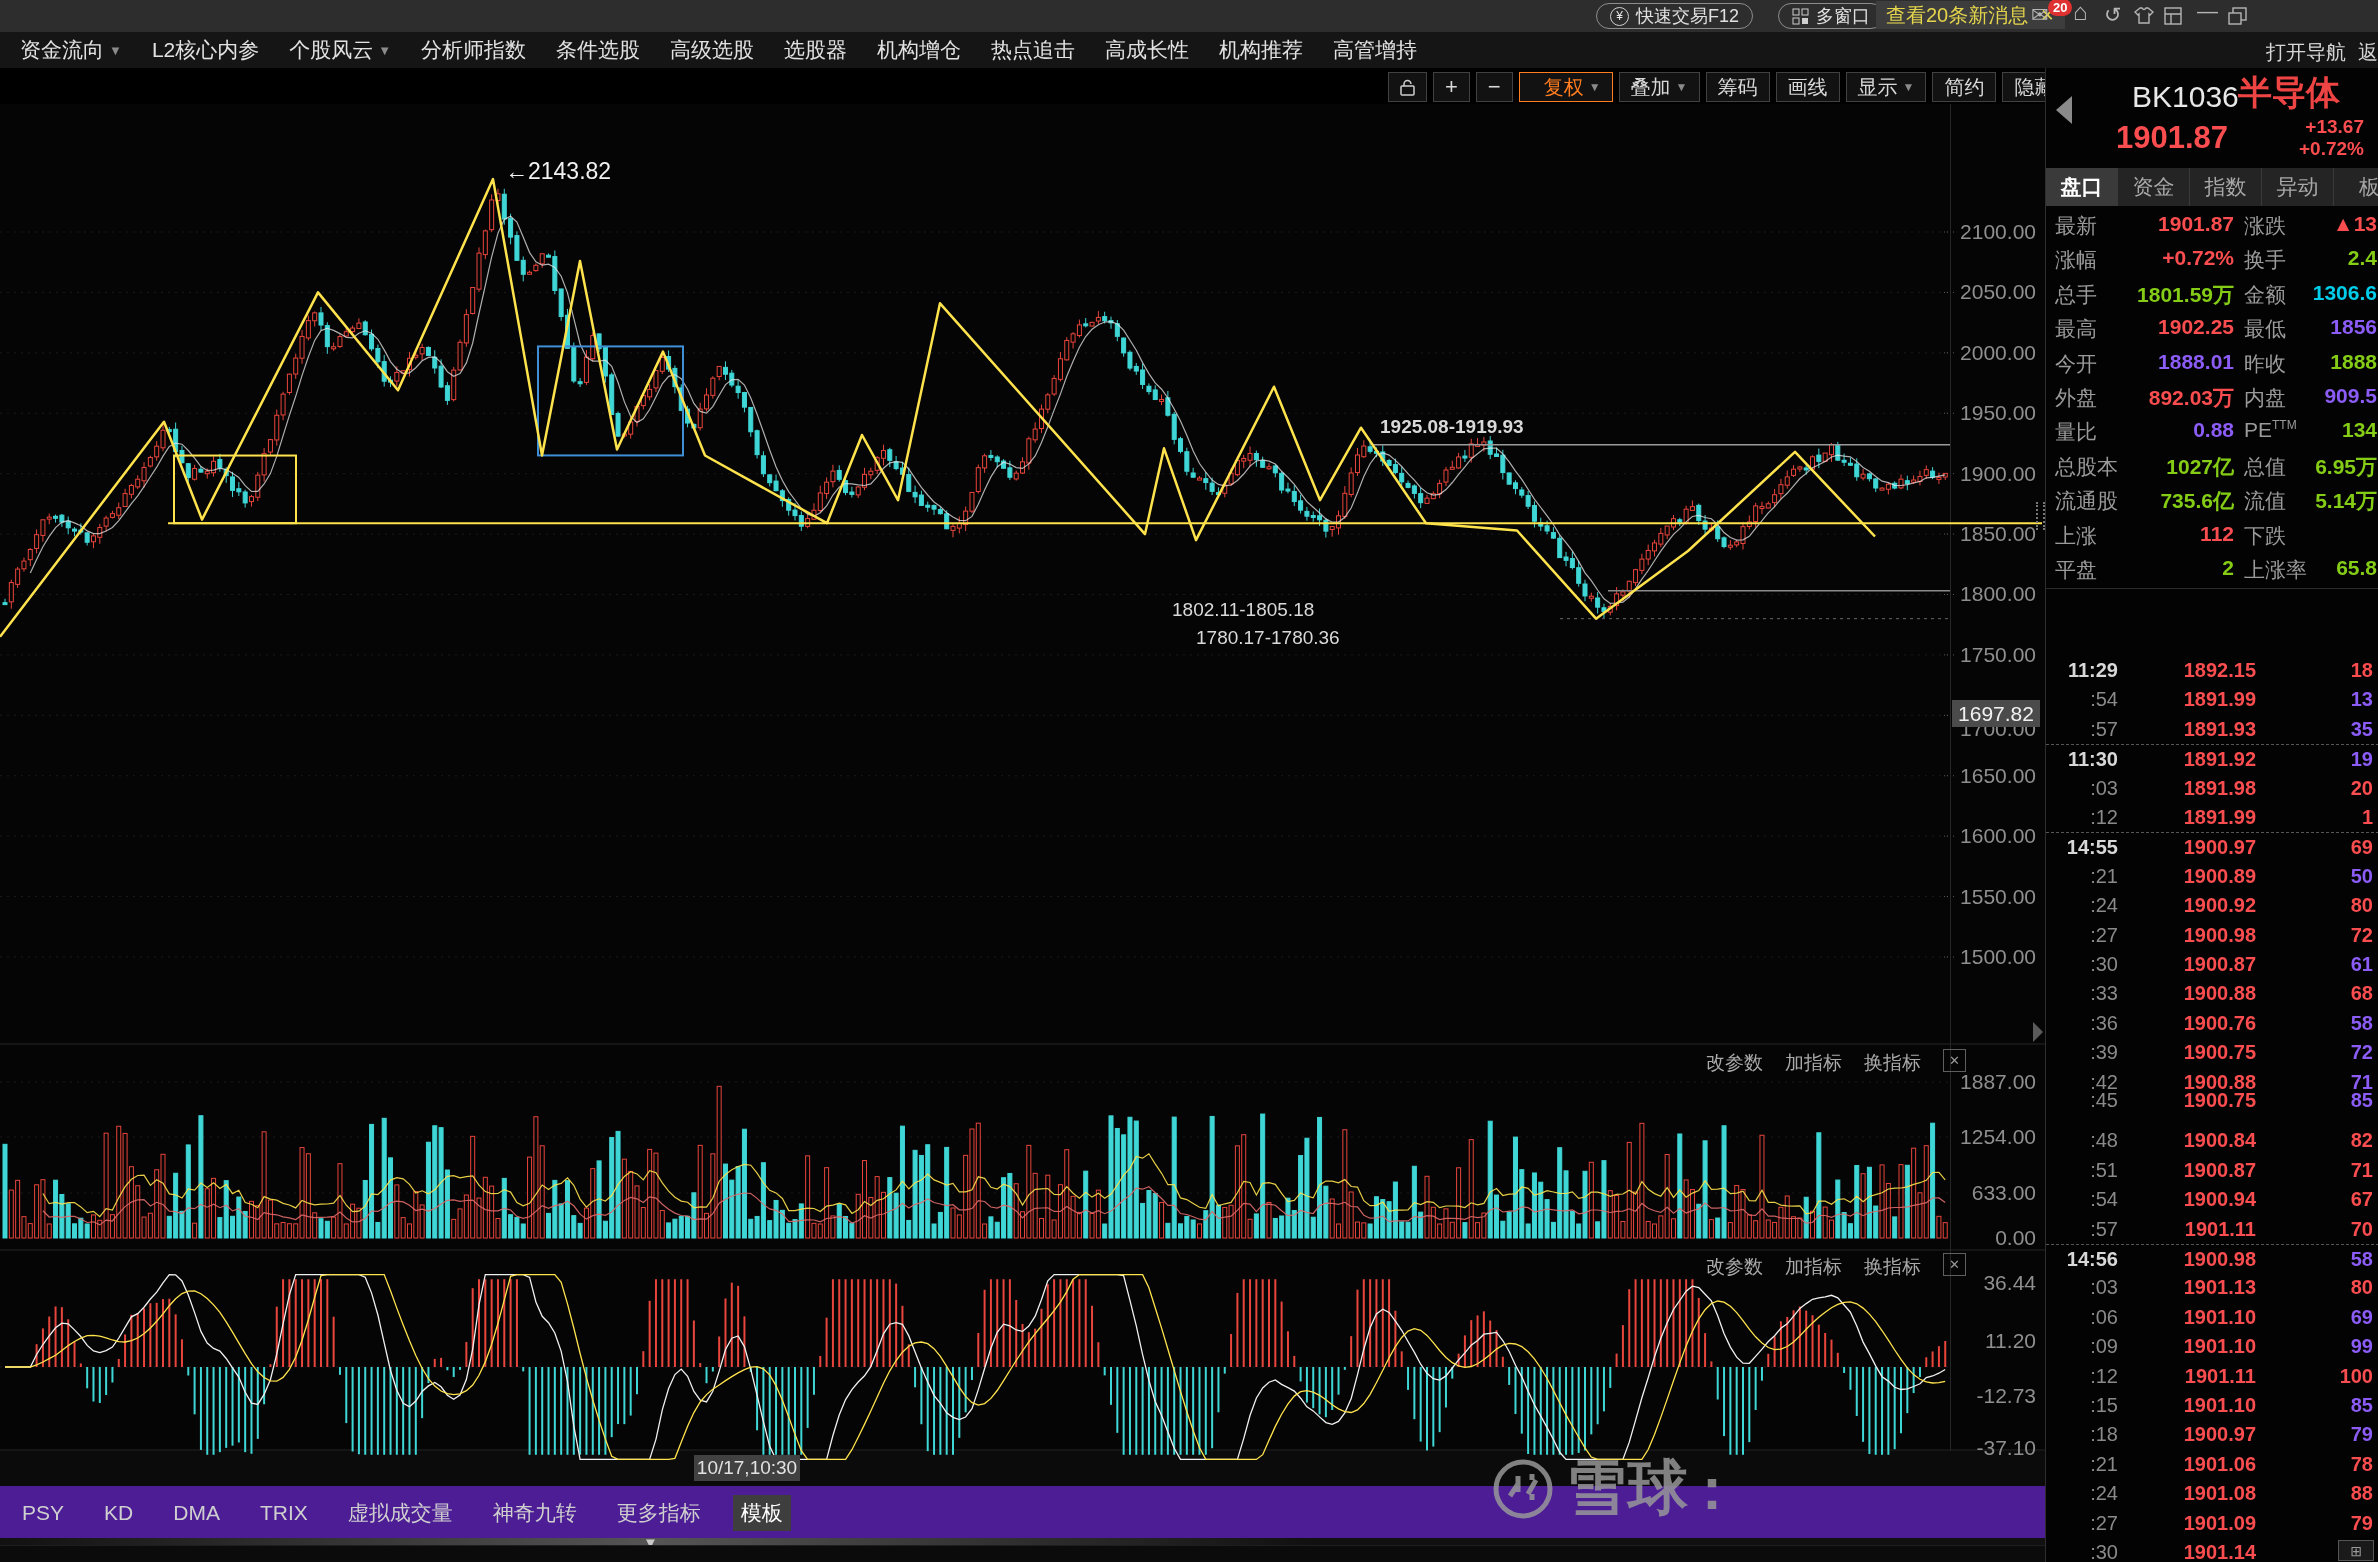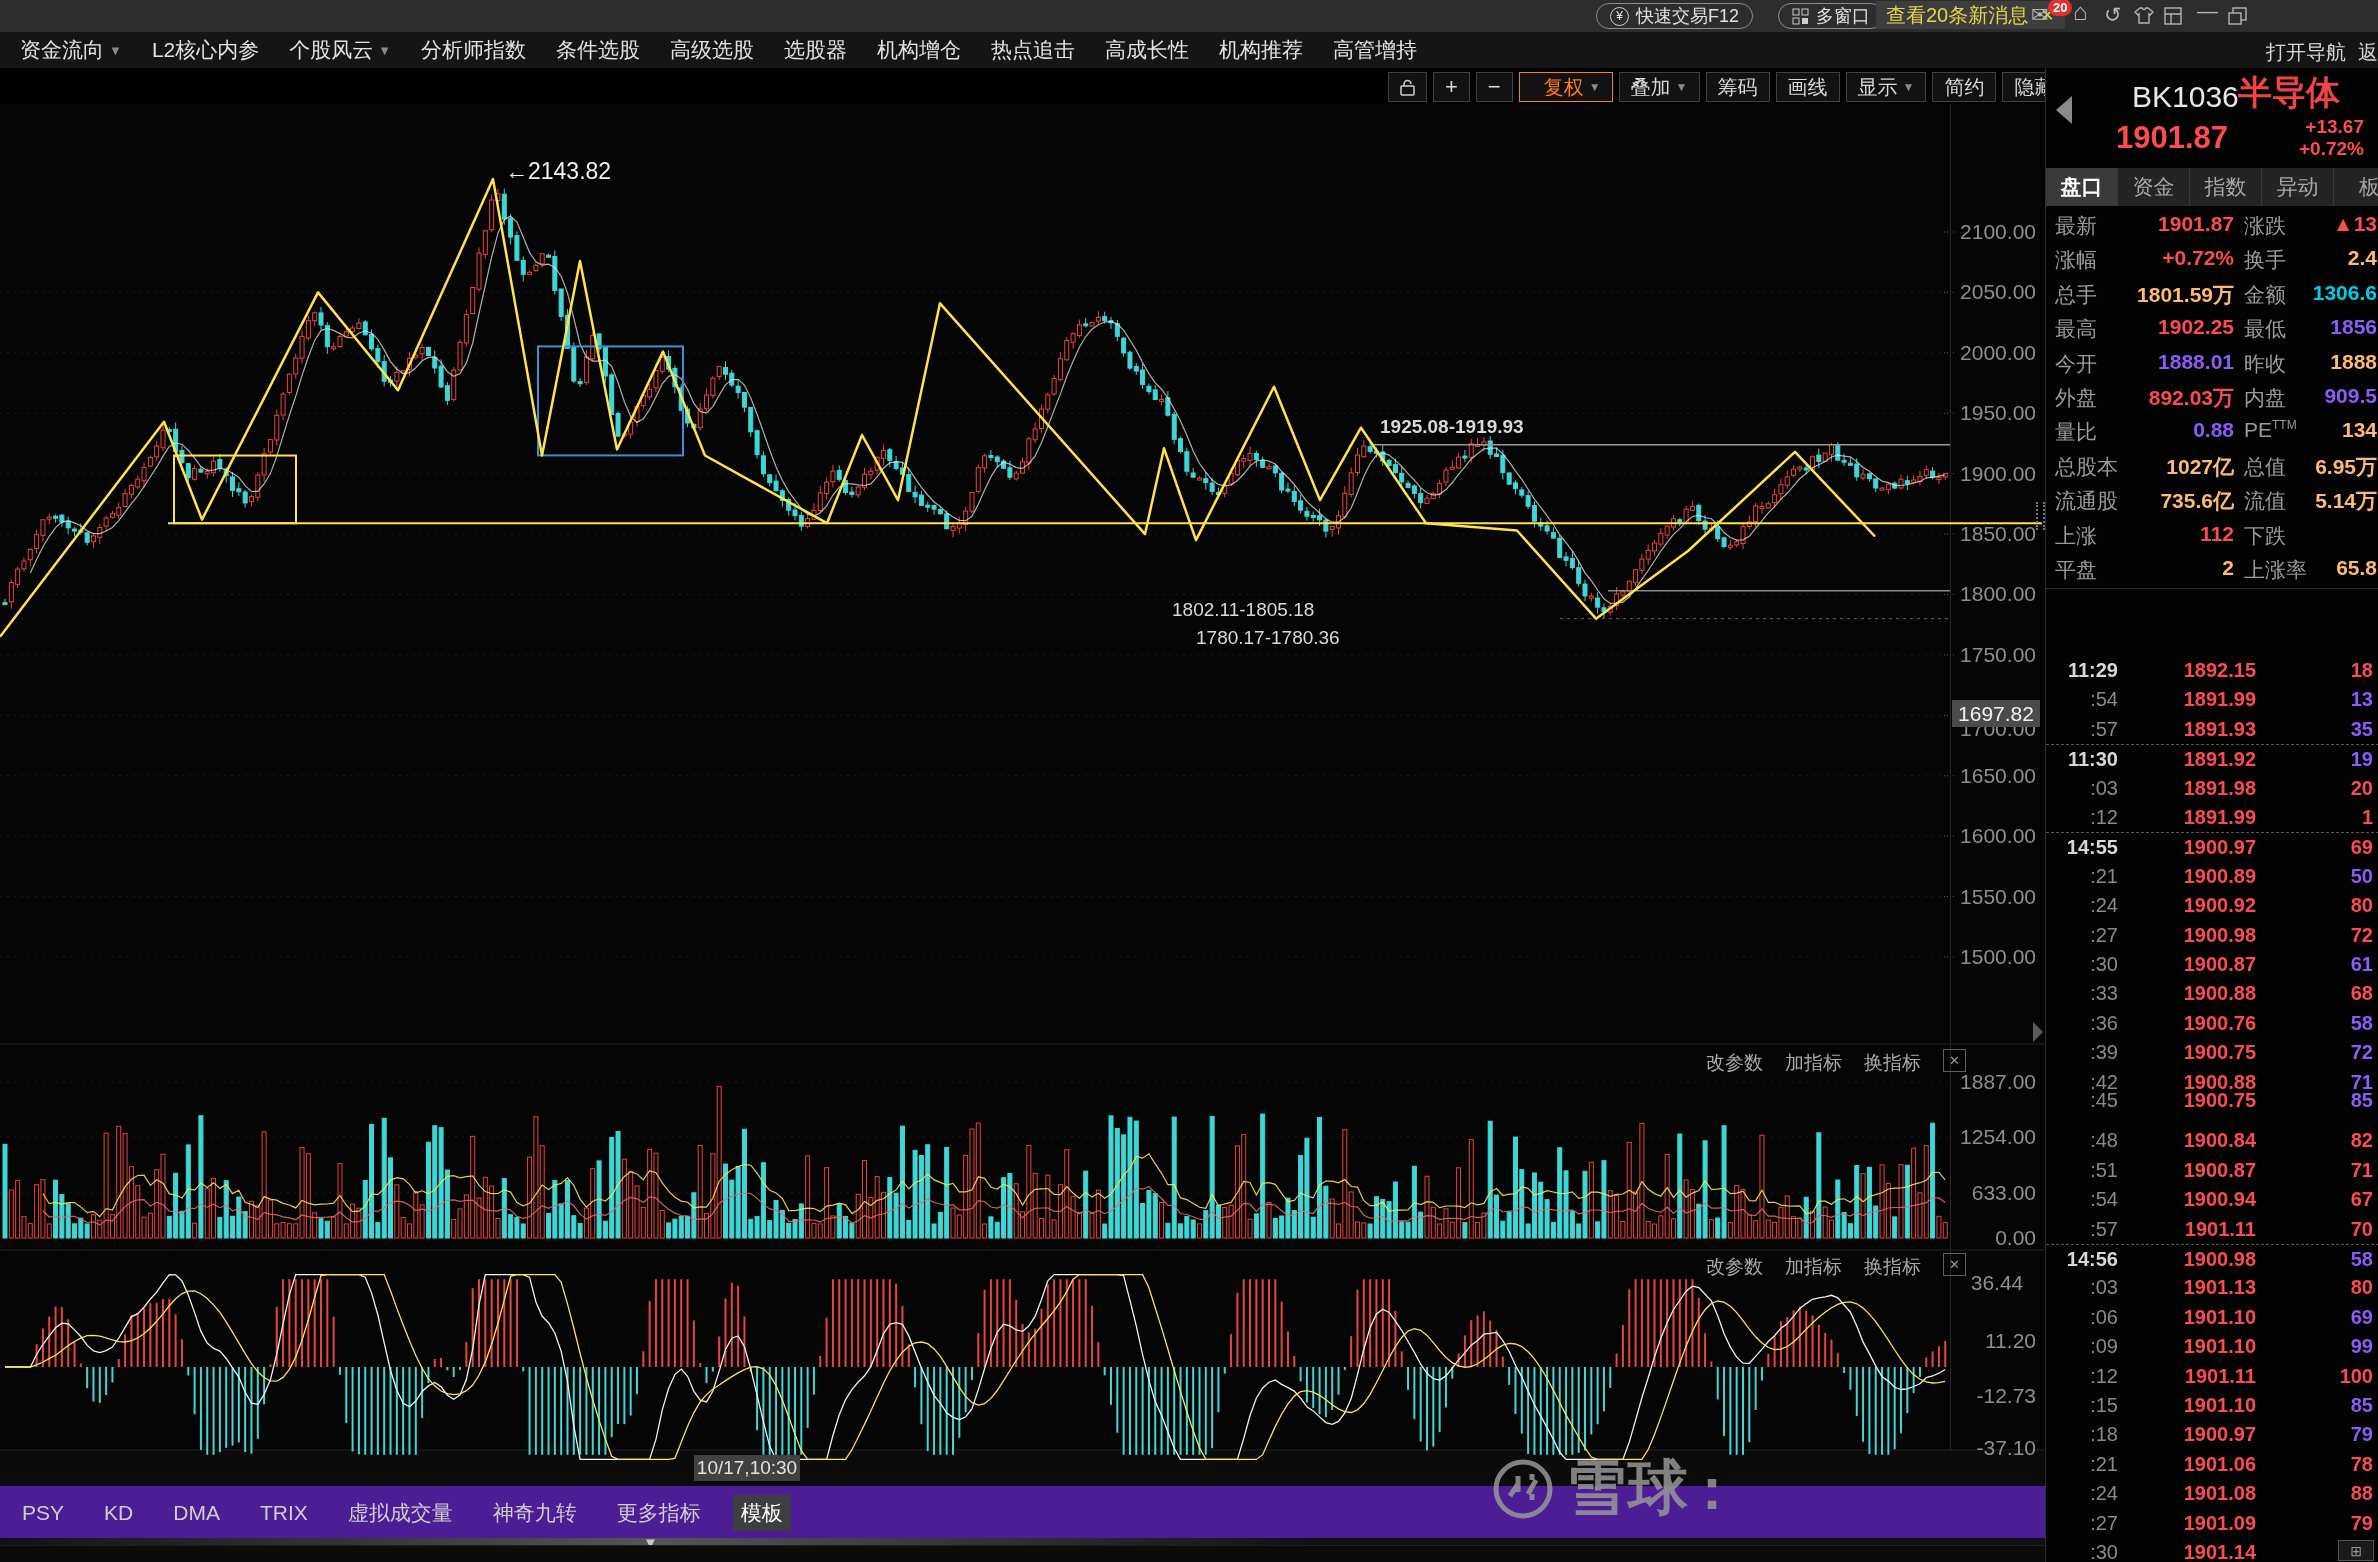--- a/index.html
+++ b/index.html
@@ -76,21 +76,21 @@
   .qv{position:absolute;font-size:21px;font-weight:bold;top:4px;white-space:nowrap;}
   .ql1{left:9px;} .qv1{left:60px;width:128px;text-align:right;} .ql2{left:198px;} .qv2{left:212px;width:119px;text-align:right;}
   #quote-sep{position:absolute;left:0;top:520px;width:333px;border-top:1px solid #2c2c2c;}
   #tick-list{position:absolute;left:0;top:552px;width:333px;}
   .trow{position:absolute;left:0;width:333px;height:29px;margin-top:36px;}
   .trow.div{border-top:1px dashed #565656;}
   .tt{position:absolute;left:6px;top:3px;width:66px;text-align:right;font-size:20px;color:#8a8a8a;}
   .tt.hour{color:#d8d8d8;font-weight:bold;}
   .tp{position:absolute;left:96px;top:3px;width:114px;text-align:right;font-size:20px;font-weight:bold;color:#fa4d4f;}
   .tv{position:absolute;left:238px;top:3px;width:89px;text-align:right;font-size:20px;font-weight:bold;}
-  .c-r{color:#fa4d4f;} .c-g{color:#8b5cf6;} .c-w{color:#fdba74;} .c-c{color:#00cdea;}
+  .c-r{color:#fa4d4f;} .c-g{color:#8b5cf6;} .c-w{color:#84cc16;} .c-c{color:#00cdea;}
   #resize-handle{position:absolute;left:2036px;top:502px;width:5px;height:28px;border-left:2px dotted #777;border-right:2px dotted #777;z-index:3;}
   #collapse-mid{position:absolute;left:2033px;top:1022px;width:0;height:0;border-top:10px solid transparent;
     border-bottom:10px solid transparent;border-left:10px solid #5a5a5a;z-index:3;}
   sup{font-size:12px;}
 </style>
 </head>
 <body>
 
 <div id="titlebar">
   <div class="pill" style="left:1596px;">
@@ -1515,21 +1515,21 @@
     <div class="axis-label" style="left:1958px;top:885px;">1550.00</div>
     <div class="axis-label" style="left:1958px;top:945px;">1500.00</div>
   </div>
 <div id="axis-vol">
     <div class="axis-label" style="left:1958px;top:1070px;">1887.00</div>
     <div class="axis-label" style="left:1958px;top:1125px;">1254.00</div>
     <div class="axis-label" style="left:1958px;top:1181px;">633.00</div>
     <div class="axis-label" style="left:1958px;top:1226px;">0.00</div>
   </div>
 <div id="axis-macd">
-    <div class="axis-label" style="left:1958px;top:1271px;text-align:center;">36.44</div>
+    <div class="axis-label" style="left:1958px;top:1271px;">36.44</div>
     <div class="axis-label" style="left:1958px;top:1329px;">11.20</div>
     <div class="axis-label" style="left:1958px;top:1384px;">-12.73</div>
     <div class="axis-label" style="left:1958px;top:1436px;">-37.10</div>
   </div>
 <div id="crosshair-label">1697.82</div>
 <div class="ann" style="left:505px;top:158px;">←2143.82</div>
 <div class="ann2" style="left:1380px;top:416px;font-weight:bold;">1925.08-1919.93</div>
 <div class="ann2" style="left:1172px;top:599px;">1802.11-1805.18</div>
 <div class="ann2" style="left:1196px;top:627px;">1780.17-1780.36</div>
 <div class="pane-ctl" style="left:1706px;top:1050px;" id="vol-controls">

